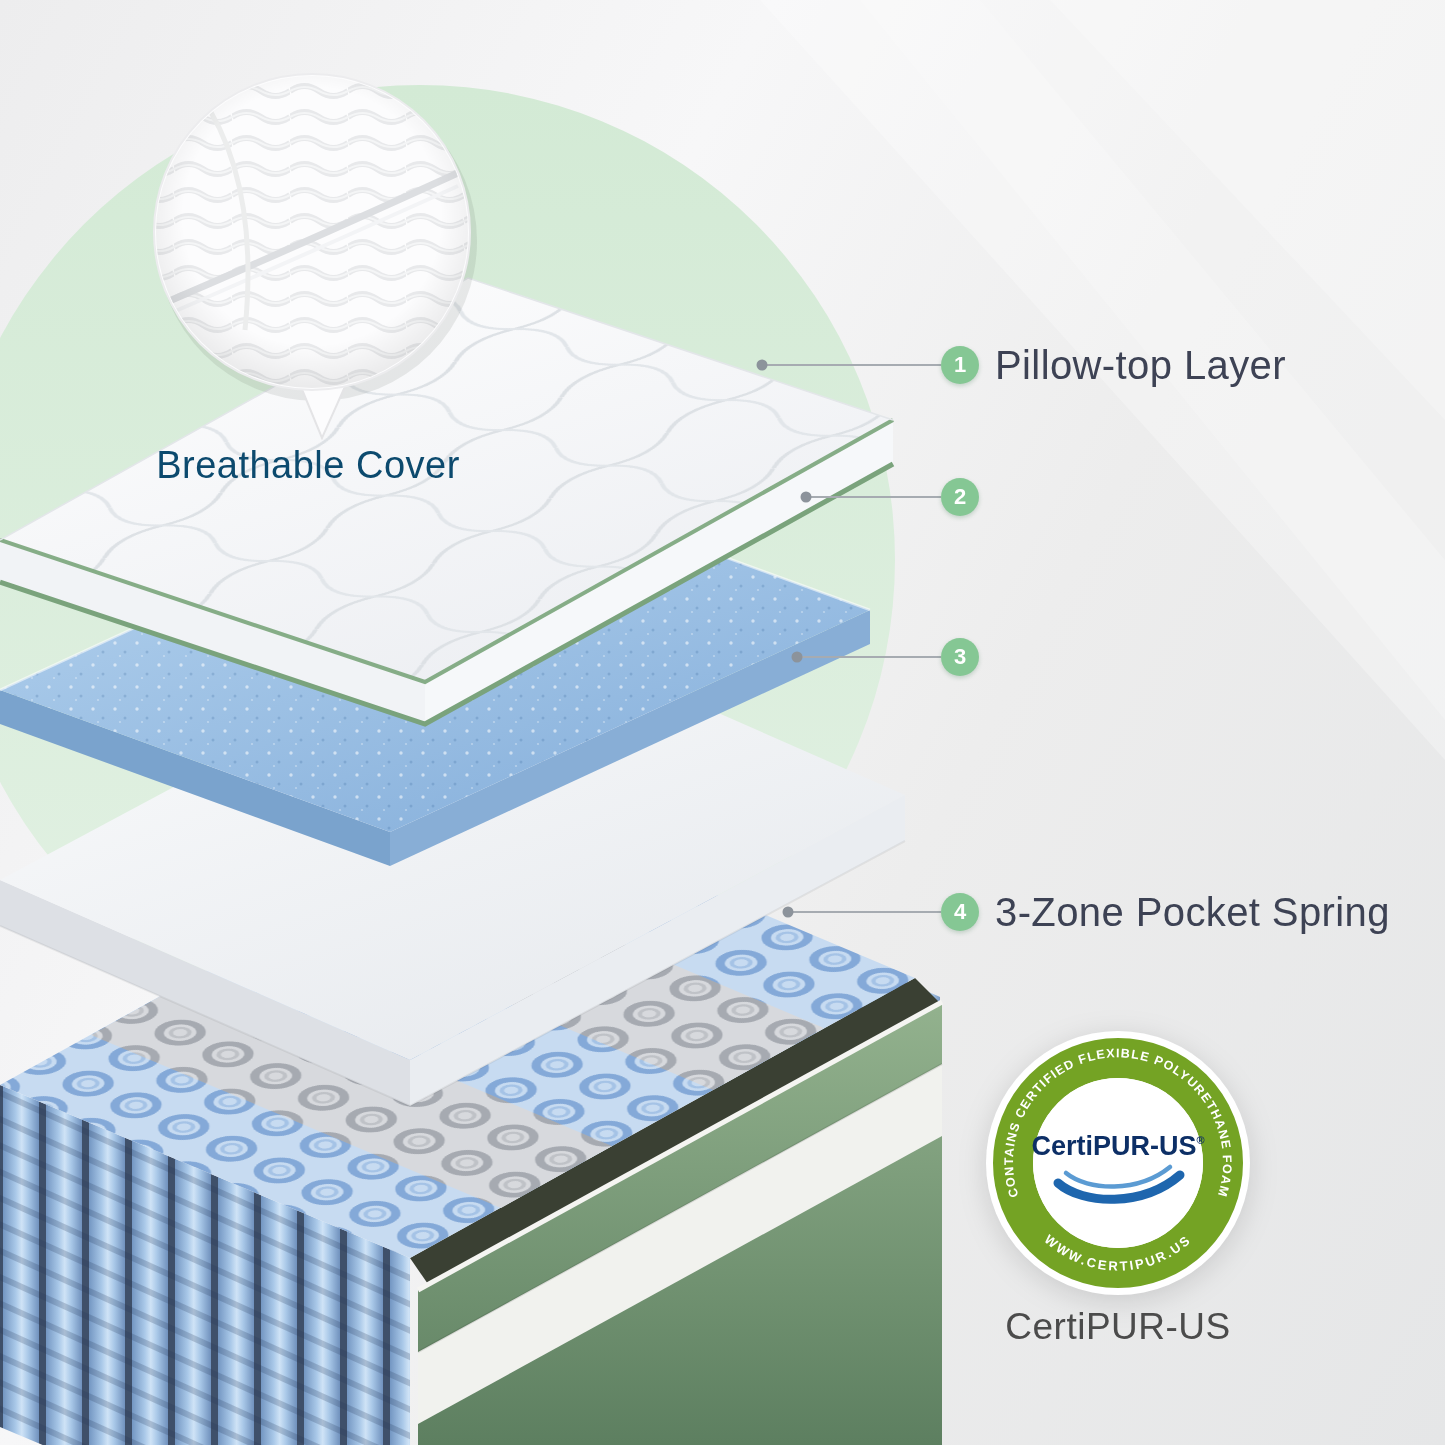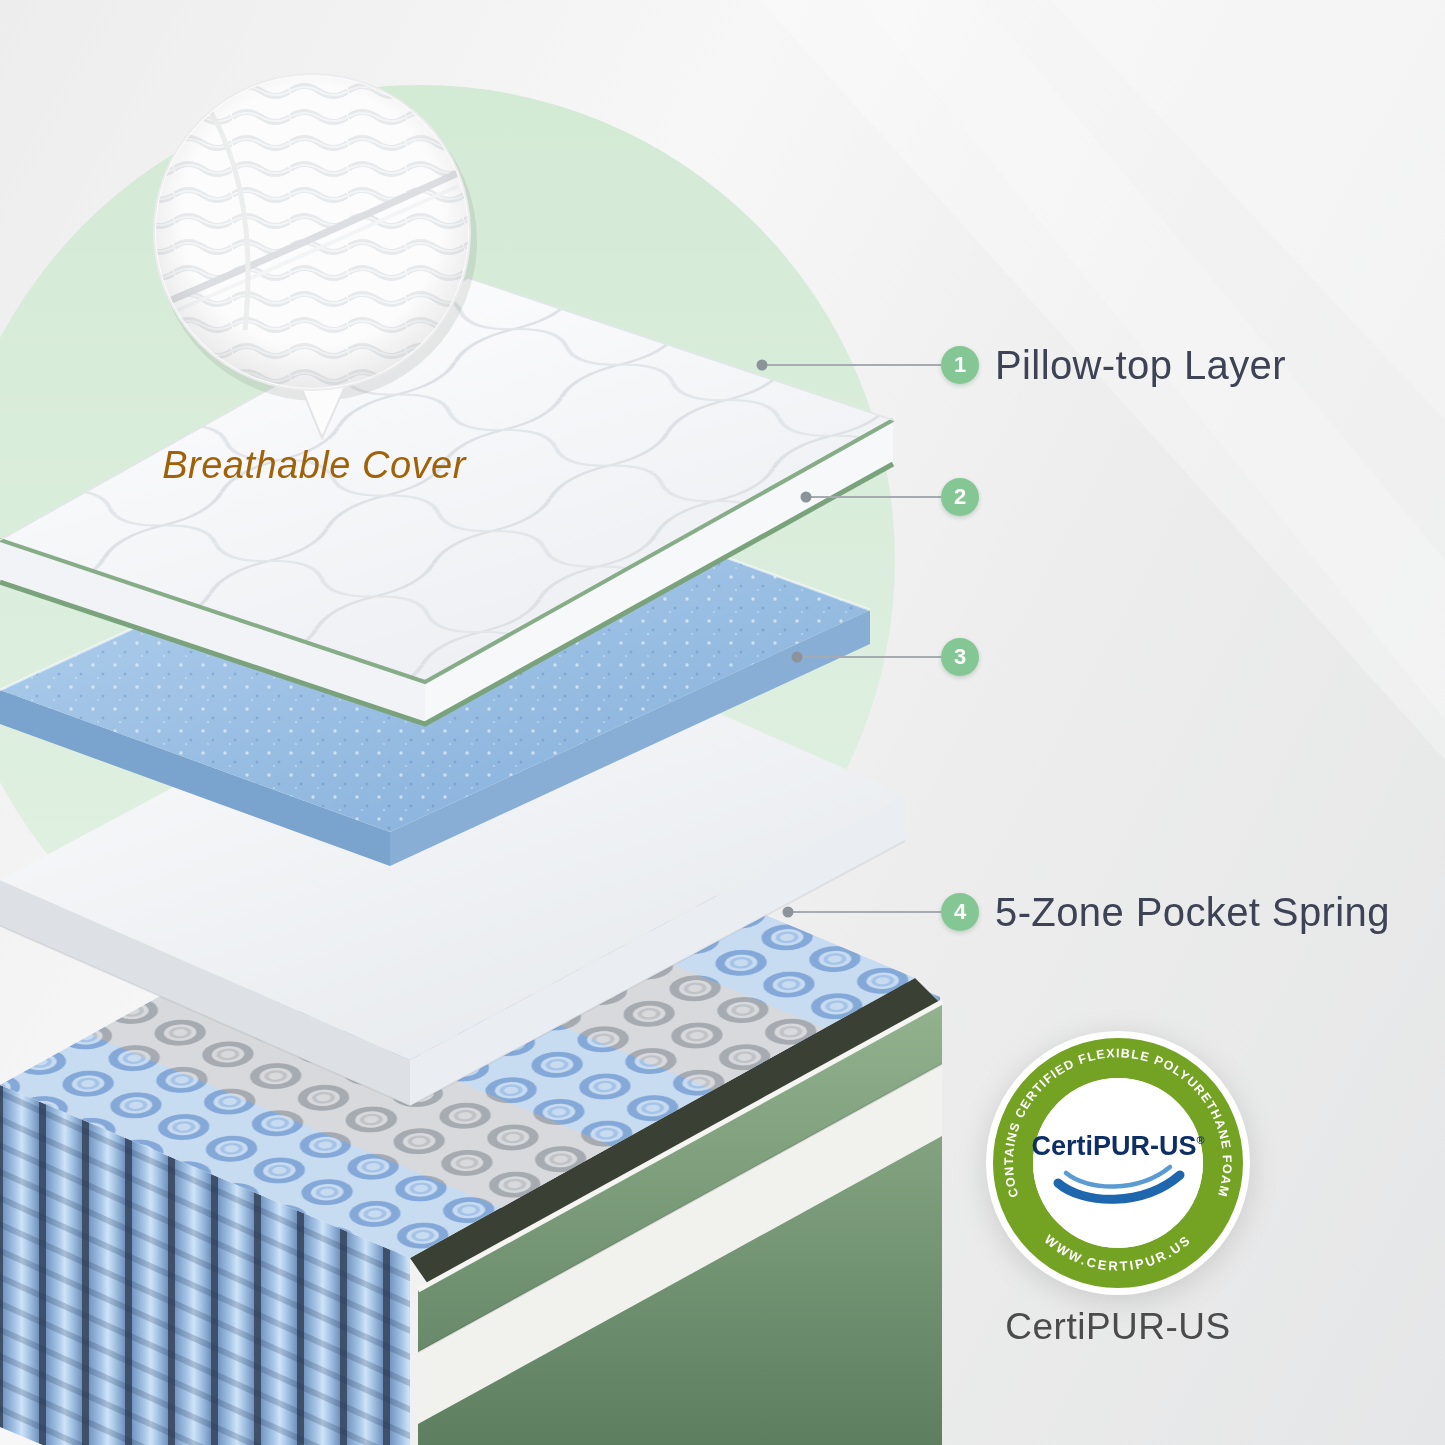--- a/index.html
+++ b/index.html
@@ -4,22 +4,22 @@
 <style>
   html,body{margin:0;padding:0;}
   body{
     width:1445px;height:1445px;position:relative;overflow:hidden;
     font-family:"Liberation Sans", sans-serif;
     background:linear-gradient(118deg,#ededee 0%,#f7f7f8 35%,#ededed 62%,#e5e6e7 100%);
   }
   #art{position:absolute;left:0;top:0;}
   .overlay{position:absolute;}
   .breathable-label{
-    left:124px;top:444px;width:380px;text-align:center;
-    font-size:38px;font-weight:500;color:#a16207;letter-spacing:.5px;font-style:italic;
+    left:118px;top:444px;width:380px;text-align:center;
+    font-size:38px;font-weight:500;color:#0c4a6e;letter-spacing:.5px;
   }
   .callout{
     position:absolute;left:941px;display:flex;align-items:center;gap:16px;height:46px;
   }
   .callout-num{
     width:38px;height:38px;border-radius:50%;background:#85c794;color:#ffffff;
     display:flex;align-items:center;justify-content:center;
     font-size:22px;font-weight:bold;box-shadow:0 2px 4px rgba(60,120,80,.25);
     flex:0 0 auto;
   }
@@ -195,21 +195,21 @@
   <div class="callout-label">Pillow-top Layer</div>
 </div>
 <div class="callout" id="callout-2">
   <div class="callout-num">2</div>
 </div>
 <div class="callout" id="callout-3">
   <div class="callout-num">3</div>
 </div>
 <div class="callout" id="callout-4">
   <div class="callout-num">4</div>
-  <div class="callout-label">5-Zone Pocket Spring</div>
+  <div class="callout-label">3-Zone Pocket Spring</div>
 </div>
 
 <svg id="badge-svg" class="overlay" width="320" height="320" viewBox="0 0 320 320">
   <defs>
     <path id="arcTop" d="M65 204 A105 105 0 1 1 255 204" fill="none"></path>
     <path id="arcBottom" d="M67 213.5 A107 107 0 0 0 253 213.5" fill="none"></path>
   </defs>
   <circle cx="160" cy="160" r="132" fill="#ffffff"></circle>
   <circle cx="160" cy="160" r="105" fill="none" stroke="#74a324" stroke-width="40"></circle>
   <circle cx="160" cy="160" r="85" fill="#ffffff"></circle>

